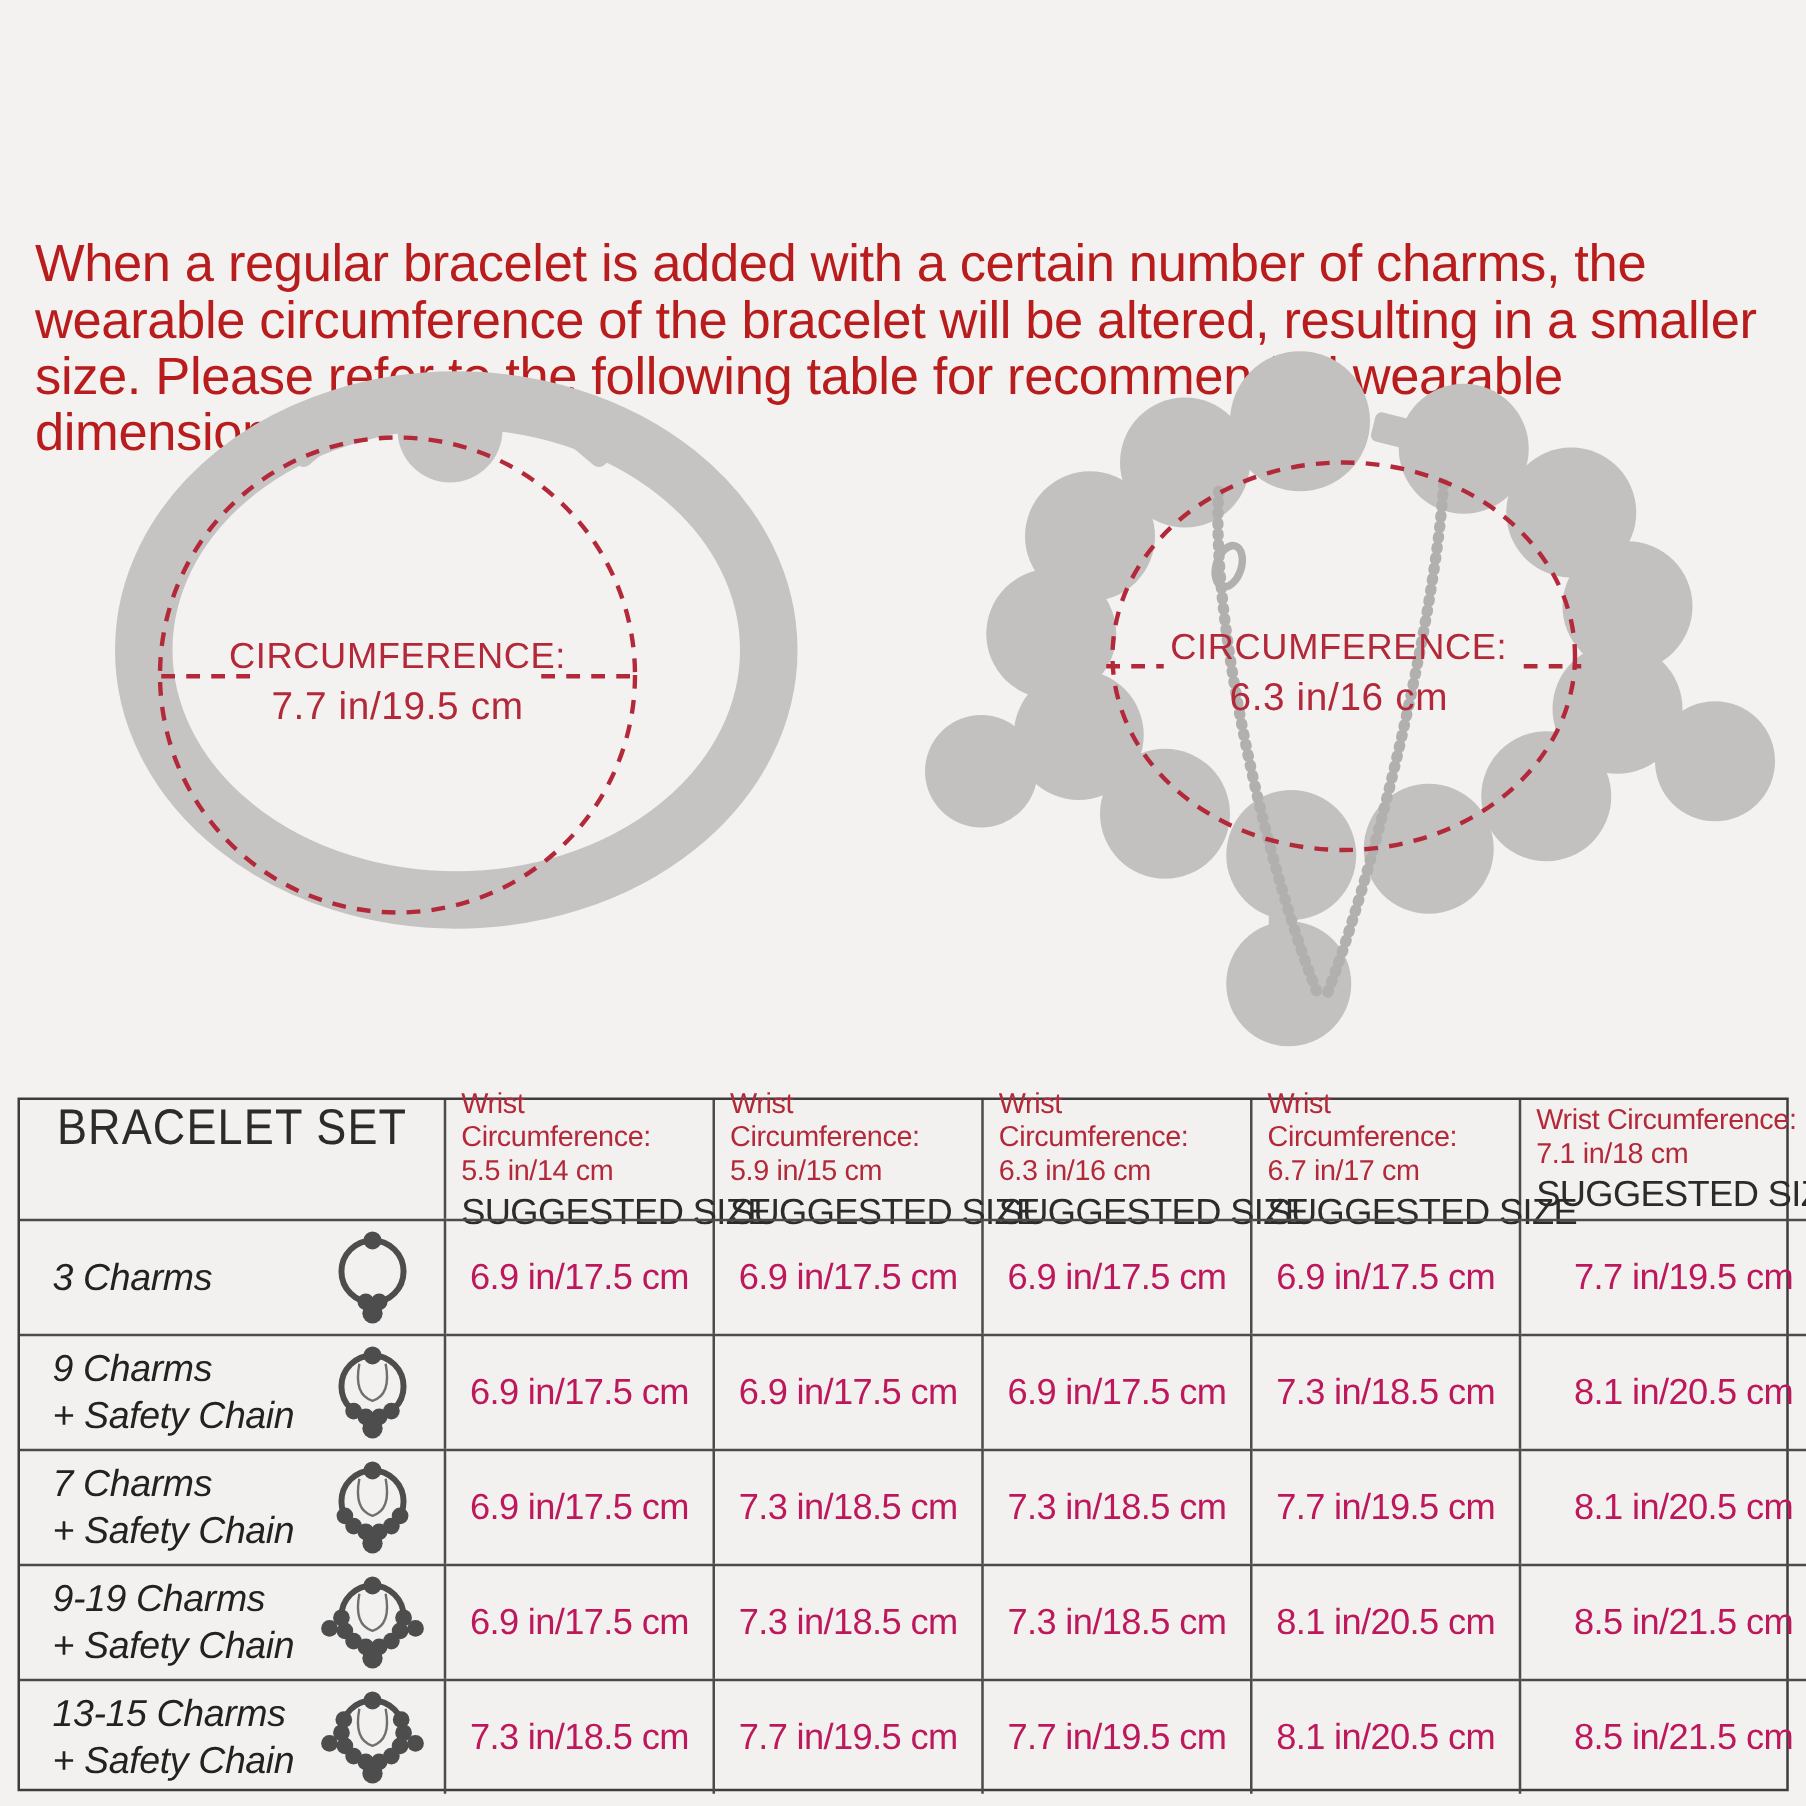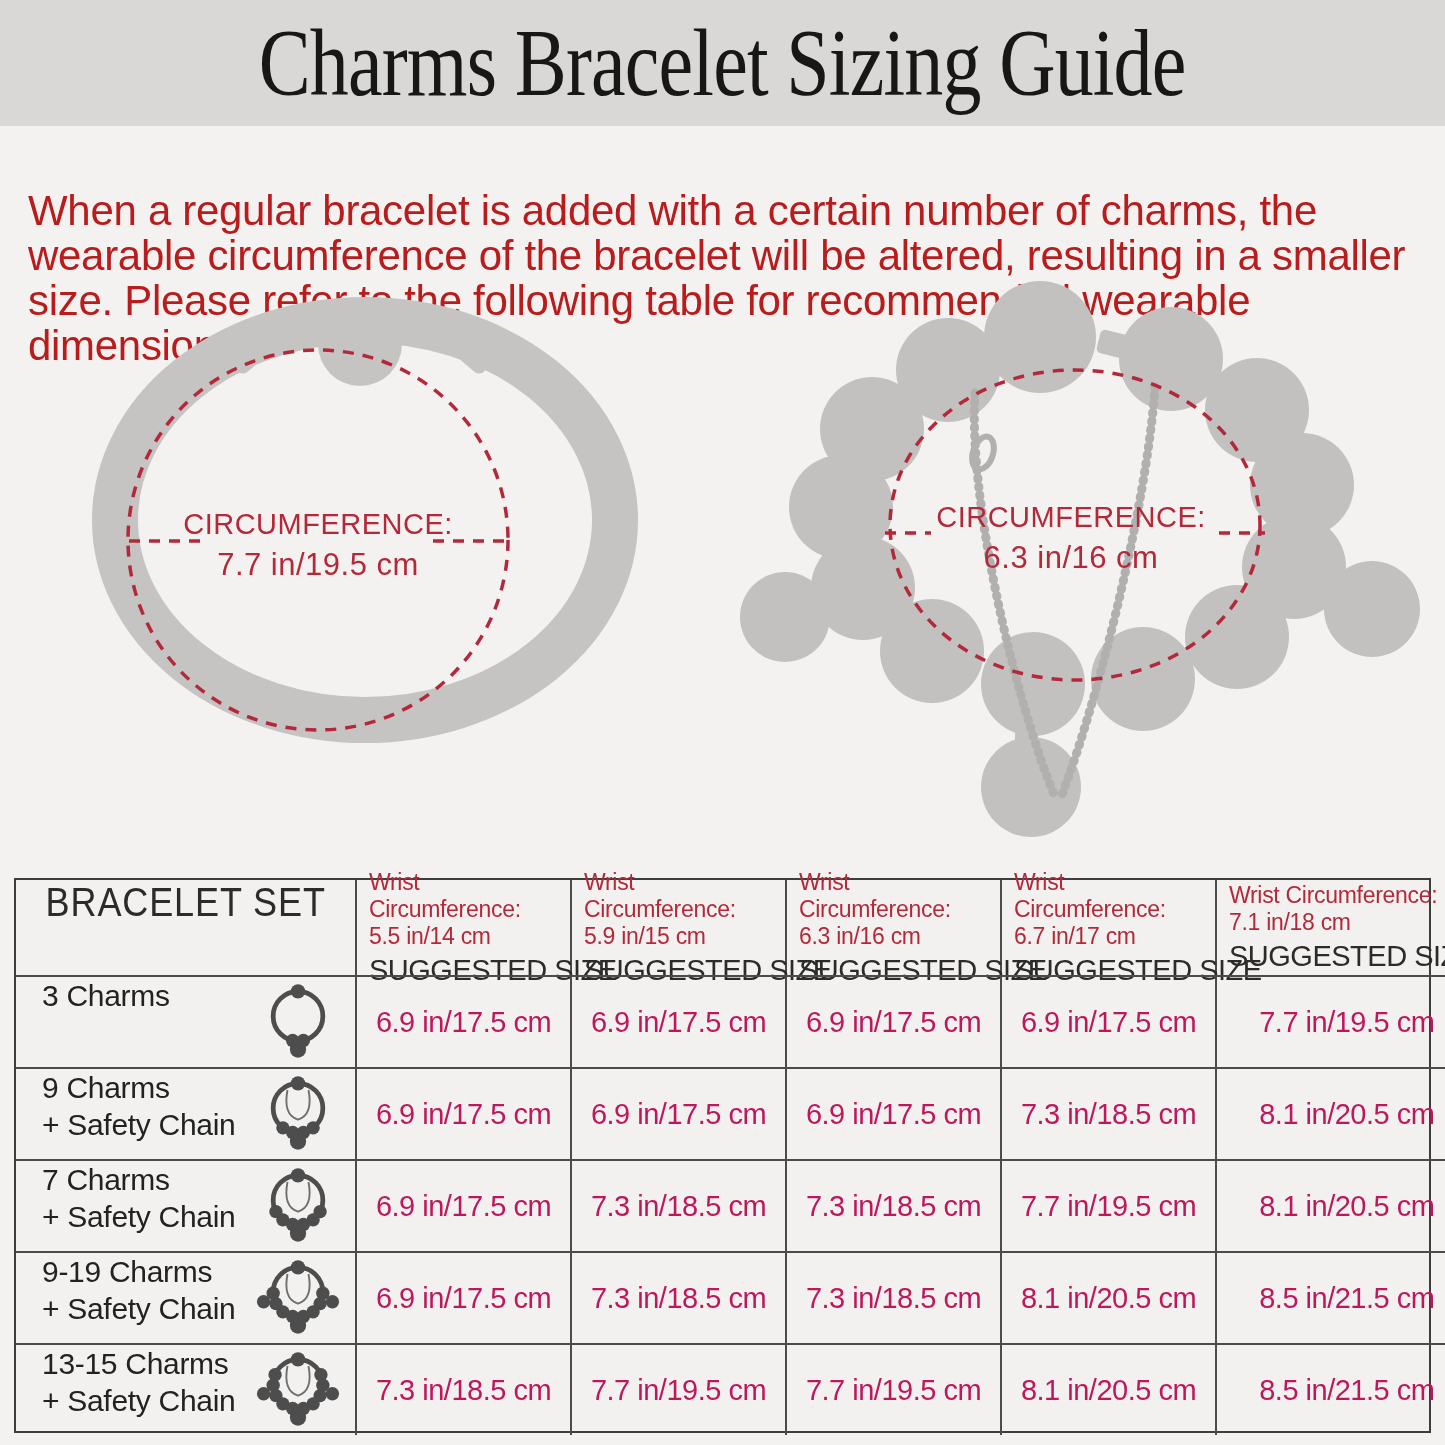--- a/index.html
+++ b/index.html
@@ -31,34 +31,31 @@
       border:2px solid #3d3d3d;box-sizing:border-box;background:#f2f1ef;}
   .cell{border-right:2px solid #4b4b4b;border-top:2px solid #4b4b4b;
         box-sizing:border-box;display:flex;}
   .cell.c-last{border-right:none;}
   .cell.r-first{border-top:none;}
   .hd1{align-items:flex-start;justify-content:center;}
   .hd1 span{font-size:40px;color:#2b2b2b;letter-spacing:1px;transform:scaleX(.9);white-space:nowrap;}
   .hdc{flex-direction:column;justify-content:center;padding-left:12px;}
   .hdc .red{color:#b3293a;font-size:23px;line-height:27px;letter-spacing:-.3px;}
   .hdc .sug{color:#2b2b2b;font-size:29px;letter-spacing:-.5px;margin-top:4px;white-space:nowrap;}
-  .lbl{justify-content:space-between;padding:0 12px 0 26px;}
+  .lbl{align-items:center;justify-content:space-between;padding:0 12px 0 26px;font-style:italic;}
   .lbl .txt{font-size:30px;line-height:37px;color:#222;letter-spacing:-.3px;}
   .val{align-items:center;justify-content:center;font-size:29px;color:#be185d;
        letter-spacing:-.5px;white-space:nowrap;}
   .row-icon{width:88px;height:88px;flex:0 0 auto;}
 </style>
 </head>
 <body>
 
 <div id="page">
 
-  <div class="band">
-    <h1>Charms Bracelet Sizing Guide</h1>
-  </div>
 
   <p class="intro">When a regular bracelet is added with a certain number of charms, the wearable circumference of the bracelet will be altered, resulting in a smaller size. Please refer to the following table for recommended wearable dimensions.</p>
 
   <svg id="fig-left" class="fig" width="612" height="478" viewBox="0 0 612 478">
     <g>
       <ellipse cx="310" cy="232" rx="250" ry="200" fill="none" stroke="#c5c4c3" stroke-width="46"></ellipse>
       <rect x="170" y="42" width="62" height="30" rx="7" fill="#c5c4c3" transform="rotate(-40 201 57)"></rect>
       <rect x="380" y="42" width="62" height="30" rx="7" fill="#c5c4c3" transform="rotate(40 411 57)"></rect>
       <circle cx="305" cy="56" r="42" fill="#c5c4c3"></circle>
     </g>

